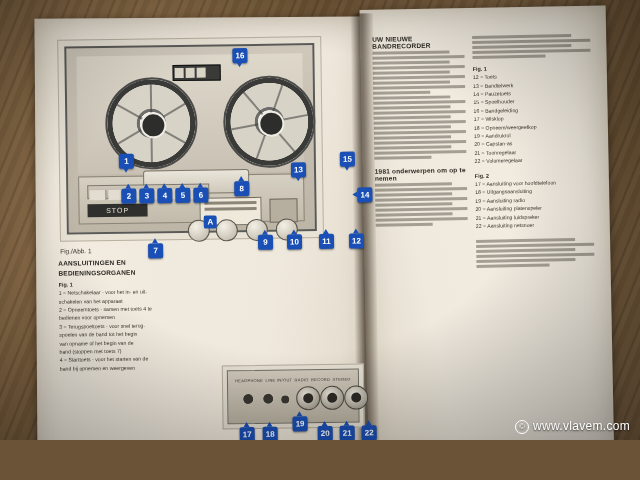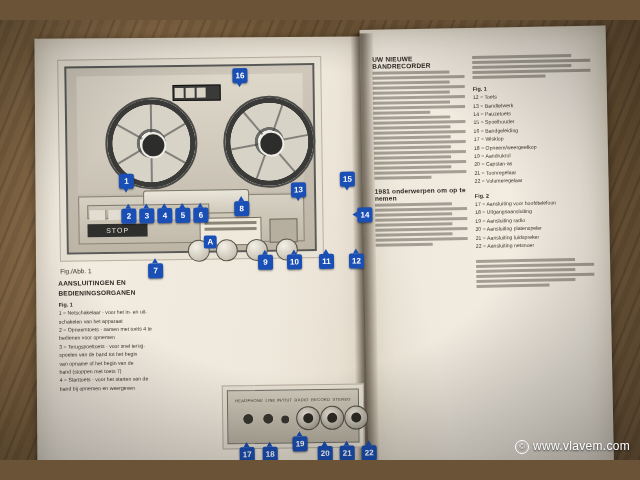--- a/index.html
+++ b/index.html
@@ -4,21 +4,20 @@
 <style>
   html,body{margin:0;padding:0;}
   body{
     width:640px;height:480px;overflow:hidden;
     font-family:"Liberation Sans",sans-serif;
     background:#6b5338;
   }
   #scene{position:relative;width:640px;height:440px;overflow:hidden;
     background:
       linear-gradient(115deg,#7a5f3e 0%,#8a6b46 18%,#6e5434 38%,#7d6140 60%,#6a5133 80%,#7b6040 100%);
-    margin-top: 20px;
   }
   
   .grain{position:absolute;left:0;top:0;width:100%;height:100%;
     background:repeating-linear-gradient(112deg,
       rgba(0,0,0,0.12) 0px,rgba(0,0,0,0.12) 2px,
       rgba(255,255,255,0.04) 3px,rgba(255,255,255,0.04) 7px,
       rgba(0,0,0,0.06) 8px,rgba(0,0,0,0.06) 13px,
       rgba(255,255,255,0.02) 14px,rgba(255,255,255,0.02) 21px);
     opacity:.85;pointer-events:none;}
   .vignette{position:absolute;inset:0;pointer-events:none;

